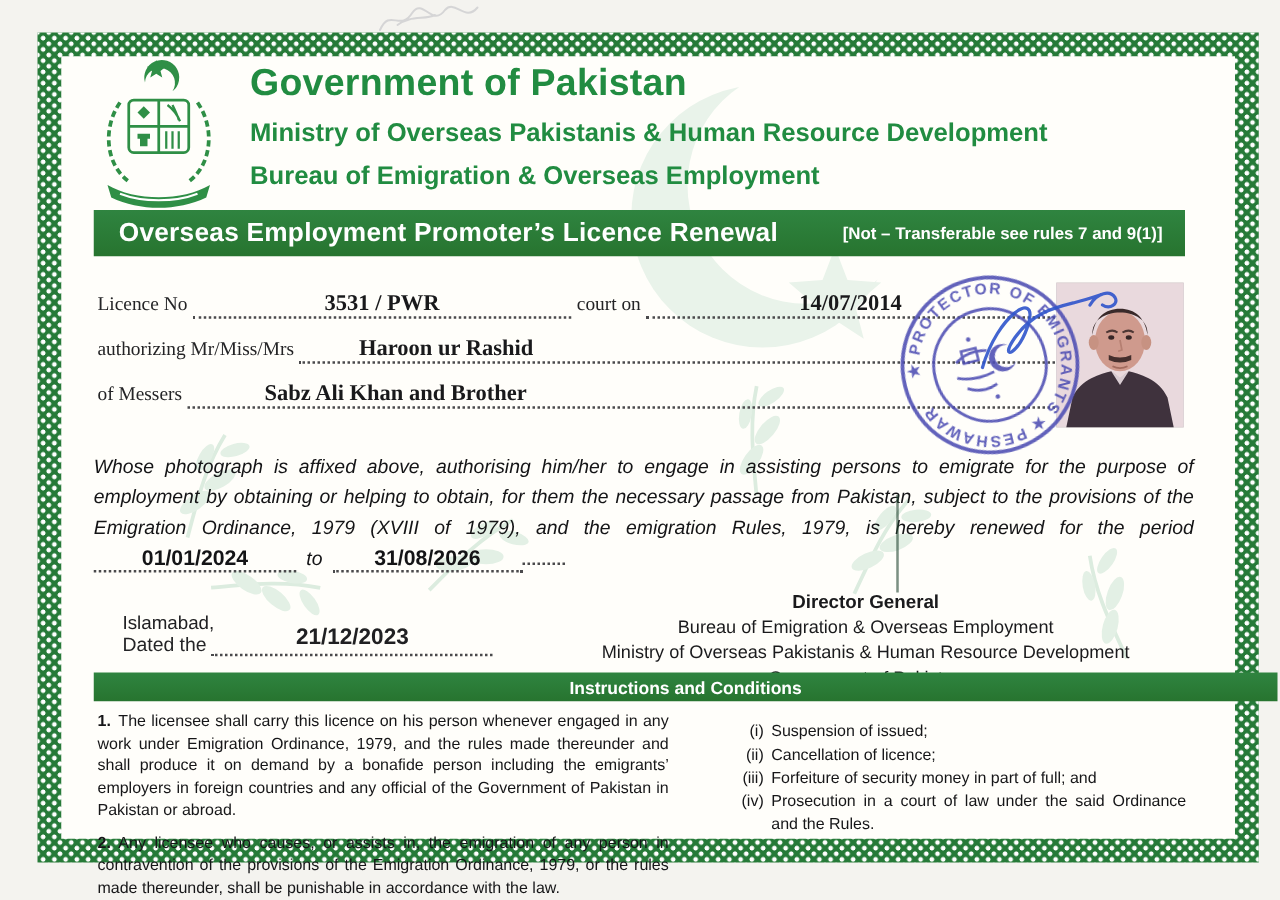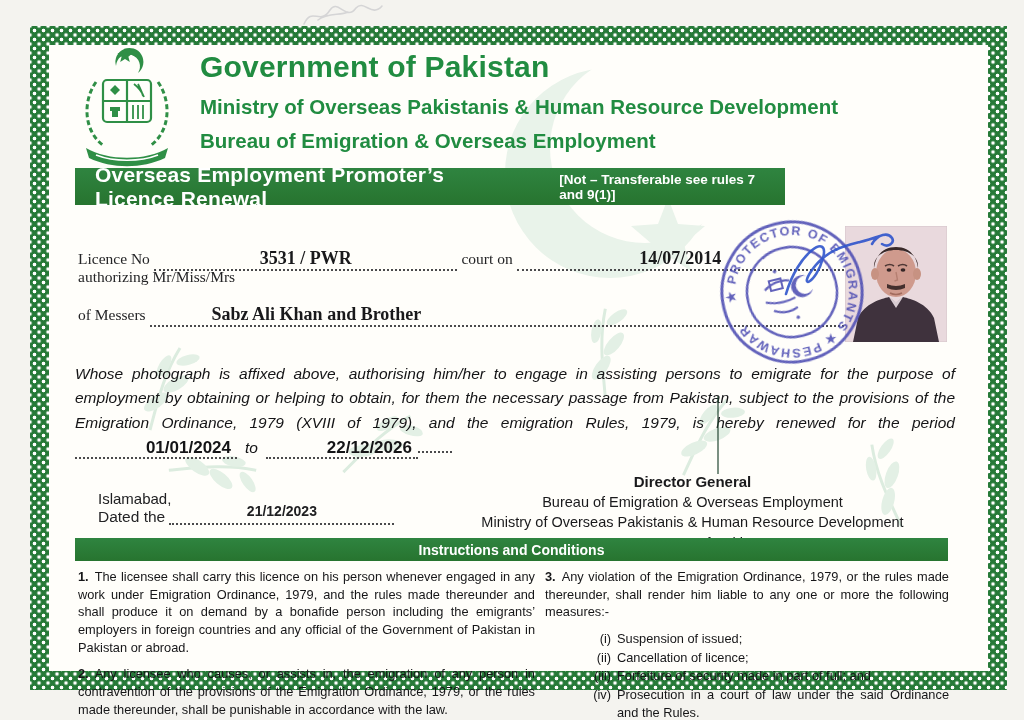--- a/index.html
+++ b/index.html
@@ -24,21 +24,21 @@
   }
   
   .wm{position:absolute;pointer-events:none;}
   
   .hdr-title{position:absolute;left:200px;top:50px;font-size:30px;font-weight:bold;color:#218c41;letter-spacing:.2px;}
   .hdr-ministry{position:absolute;left:200px;top:95px;font-size:20.5px;font-weight:bold;color:#218c41;}
   .hdr-bureau{position:absolute;left:200px;top:129px;font-size:20.5px;font-weight:bold;color:#218c41;}
   .emblem{position:absolute;left:72px;top:44px;}
   
   .title-bar{
-    position:absolute;left:75px;top:168px;width:710px;height:37px;
+    position:absolute;left:75px;top:168px;width:873px;height:37px;
     background:linear-gradient(#2f8440,#27742f);
     display:flex;align-items:center;justify-content:space-between;
     box-sizing:border-box;padding:0 18px 0 20px;
   }
   .title-bar .main{color:#fff;font-weight:bold;font-size:21px;letter-spacing:.2px;}
   .title-bar .note{color:#fff;font-weight:bold;font-size:13.5px;margin-left:36px;}
   
   .frow{position:absolute;display:flex;align-items:baseline;gap:4px;font-family:Liberation Serif, serif;}
   .flabel{font-size:15.5px;color:#242426;white-space:nowrap;}
   .fill{
@@ -47,36 +47,36 @@
     white-space:nowrap;box-sizing:border-box;
   }
   .fill.alignleft{text-align:left;}
   
   .decl{
     position:absolute;left:75px;top:346px;width:880px;
     font-style:italic;font-size:15.5px;line-height:1.6;color:#141416;
     text-align:justify;
   }
   .inline-fill{
-    display:inline-block;border-bottom:2px dotted #4a4a4c;text-align:right;
+    display:inline-block;border-bottom:2px dotted #4a4a4c;text-align:center;
     font-style:normal;font-weight:bold;font-size:17px;line-height:1;padding:0 6px 1px;
   }
   .inline-tail{display:inline-block;width:34px;border-bottom:2px dotted #4a4a4c;height:12px;}
   .decl .to-word{font-style:italic;padding:0 8px;}
   
   .signatory{position:absolute;left:420px;top:456px;width:545px;text-align:center;line-height:1.4;font-size:14.5px;color:#1a1a1c;}
   .signatory .sg-title{font-weight:bold;font-size:15px;margin-top:15px;}
   
   .place-date{position:absolute;left:98px;top:490px;font-size:15px;color:#202022;}
   .pd-row{display:flex;align-items:baseline;margin-top:1px;justify-content:flex-end;}
-  .pd-fill{border-bottom:2px dotted #4a4a4c;width:225px;text-align:center;font-size:14px;font-weight:bold;line-height:.6;padding-bottom:2px;}
+  .pd-fill{border-bottom:2px dotted #4a4a4c;width:225px;text-align:center;font-size:18px;font-weight:bold;line-height:.6;padding-bottom:2px;}
   .pd-fill span{position:relative;top:-6px;}
   
   .instr-bar{
-    position:absolute;left:75px;top:538px;width:873px;height:23px;
+    position:absolute;left:75px;top:538px;width:947px;height:23px;
     background:linear-gradient(#2f8440,#27742f);
     display:flex;align-items:center;justify-content:center;
     color:#fff;font-weight:bold;font-size:14px;
   }
   .instr-col{position:absolute;font-size:12.8px;line-height:1.38;text-align:justify;color:#161618;}
   .col-left{left:78px;top:568px;width:457px;}
   .col-right{left:545px;top:568px;width:404px;}
   .instr-item{margin:0 0 9px 0;}
   .instr-item b{margin-right:6px;}
   .measures{margin-top:8px;padding-left:40px;}
@@ -162,26 +162,27 @@
 <div class="hdr-ministry" style="z-index:2;">Ministry of Overseas Pakistanis &amp; Human Resource Development</div>
 <div class="hdr-bureau" style="z-index:2;">Bureau of Emigration &amp; Overseas Employment</div>
 
 <div class="title-bar" style="z-index:2;">
   <span class="main">Overseas Employment Promoter’s Licence Renewal</span>
   <span class="note">[Not – Transferable see rules 7 and 9(1)]</span>
 </div>
 
 <div class="frow" style="left:78px;top:232px;width:766px;z-index:2;">
   <span class="flabel">Licence No</span>
-  <span class="fill" style="flex:1.02;margin-top:16px;">3531 / PWR</span>
+  <span class="fill" style="flex:1.02;">3531 / PWR</span>
   <span class="flabel">court on</span>
   <span class="fill" style="flex:1.1;">14/07/2014</span>
 </div>
 <div class="frow" style="left:78px;top:268px;width:766px;z-index:2;">
   <span class="flabel">authorizing Mr/Miss/Mrs</span>
+  <span class="fill alignleft" style="flex:1;padding-left:48px;">Haroon ur Rashid</span>
 </div>
 <div class="frow" style="left:78px;top:304px;width:766px;z-index:2;">
   <span class="flabel">of Messers</span>
   <span class="fill alignleft" style="flex:1;padding-left:62px;">Sabz Ali Khan and Brother</span>
 </div>
 
 <svg class="photo" width="102" height="116" viewBox="0 0 102 116">
   <rect x="0" y="0" width="102" height="116" fill="#ebe5e6" stroke="#d4ced0"></rect>
   <ellipse cx="51" cy="47" rx="20" ry="24" fill="#cf9f8d"></ellipse>
   <path d="M29 42 C27 18 75 18 73 42 C71 28 63 21 51 21 C39 21 31 28 29 42 Z" fill="#28211e"></path>
@@ -217,21 +218,21 @@
     <textPath href="#ringA" startOffset="71%">PESHAWAR</textPath>
   </text>
 </svg>
 
 <svg class="signature" width="140" height="110" viewBox="0 0 140 110">
   <path d="M18 80 C30 38 62 18 55 44 C48 70 30 76 44 56 C58 36 76 32 92 28 C100 26 106 24 112 22 M104 30 C110 20 120 18 124 24 C127 29 120 34 114 30" stroke="#2f55cc" stroke-width="2.6" fill="none" stroke-linecap="round"></path>
 </svg>
 
 <p class="decl" style="z-index:2;">
   <span>Whose photograph is affixed above, authorising him/her to engage in assisting persons to emigrate for the purpose of employment by obtaining or helping to obtain, for them the necessary passage from Pakistan, subject to the provisions of the Emigration Ordinance, 1979 (XVIII of 1979), and the emigration Rules, 1979, is hereby renewed for the period</span>
-  <span class="inline-fill" style="min-width:150px;">01/01/2024</span><span class="to-word">to</span><span class="inline-fill" style="min-width:140px;">22/12/2026</span><span class="inline-tail"></span>
+  <span class="inline-fill" style="min-width:150px;">01/01/2024</span><span class="to-word">to</span><span class="inline-fill" style="min-width:140px;">31/08/2026</span><span class="inline-tail"></span>
 </p>
 
 <div class="stem-line"></div>
 
 <div class="signatory" style="z-index:2;">
   <div class="sg-title">Director General</div>
   <div>Bureau of Emigration &amp; Overseas Employment</div>
   <div>Ministry of Overseas Pakistanis &amp; Human Resource Development</div>
   <div>Government of Pakistan</div>
 </div>
@@ -247,32 +248,31 @@
 <div class="instr-bar" style="z-index:2;">
   <span>Instructions and Conditions</span>
 </div>
 
 <div class="instr-col col-left" style="z-index:2;">
   <p class="instr-item"><b>1.</b><span>The licensee shall carry this licence on his person whenever engaged in any work under Emigration Ordinance, 1979, and the rules made thereunder and shall produce it on demand by a bonafide person including the emigrants’ employers in foreign countries and any official of the Government of Pakistan in Pakistan or abroad.</span></p>
   <p class="instr-item"><b>2.</b><span>Any licensee who causes, or assists in, the emigration of any person in contravention of the provisions of the Emigration Ordinance, 1979, or the rules made thereunder, shall be punishable in accordance with the law.</span></p>
 </div>
 
 <div class="instr-col col-right" style="z-index:2;">
-  <p class="instr-item"><b>3.</b><span>Any violation of the Emigration Ordinance, 1979, or the rules made thereunder, shall render him liable to any one or more the following measures:-</span></p>
   <div class="measures">
     <div class="m-row">
         <span class="m-no">(i)</span>
         <span>Suspension of issued;</span>
       </div>
     <div class="m-row">
         <span class="m-no">(ii)</span>
         <span>Cancellation of licence;</span>
       </div>
     <div class="m-row">
         <span class="m-no">(iii)</span>
-        <span>Forfeiture of security made in part of full; and</span>
+        <span>Forfeiture of security money in part of full; and</span>
       </div>
     <div class="m-row">
         <span class="m-no">(iv)</span>
         <span>Prosecution in a court of law under the said Ordinance and the Rules.</span>
       </div>
   </div>
 </div>
 
 </body></html>

